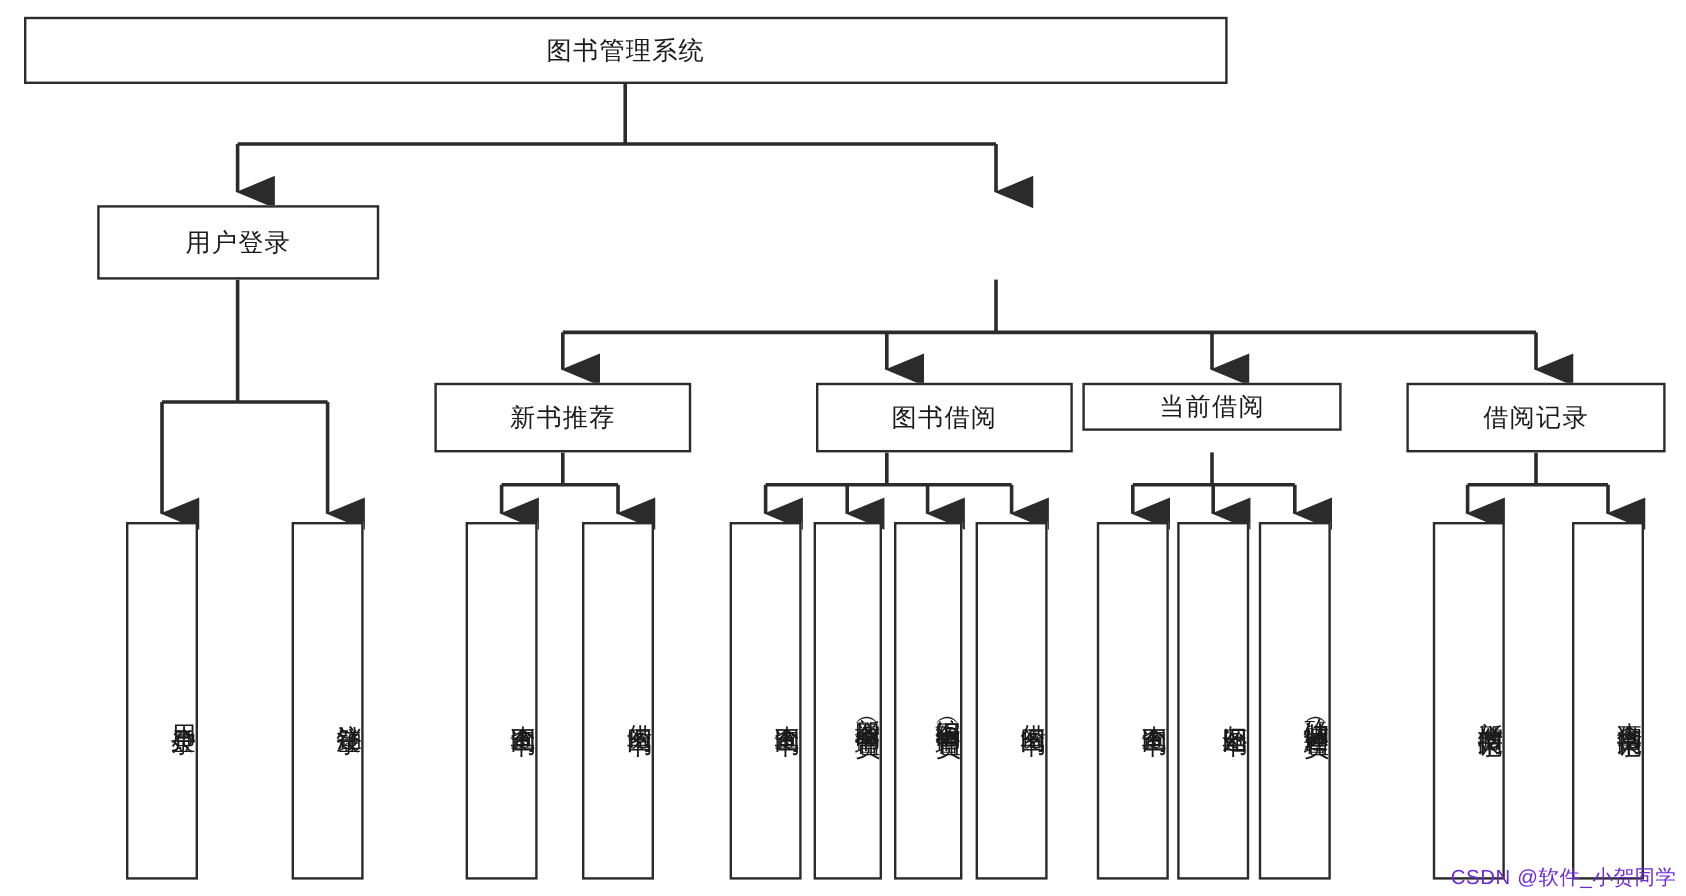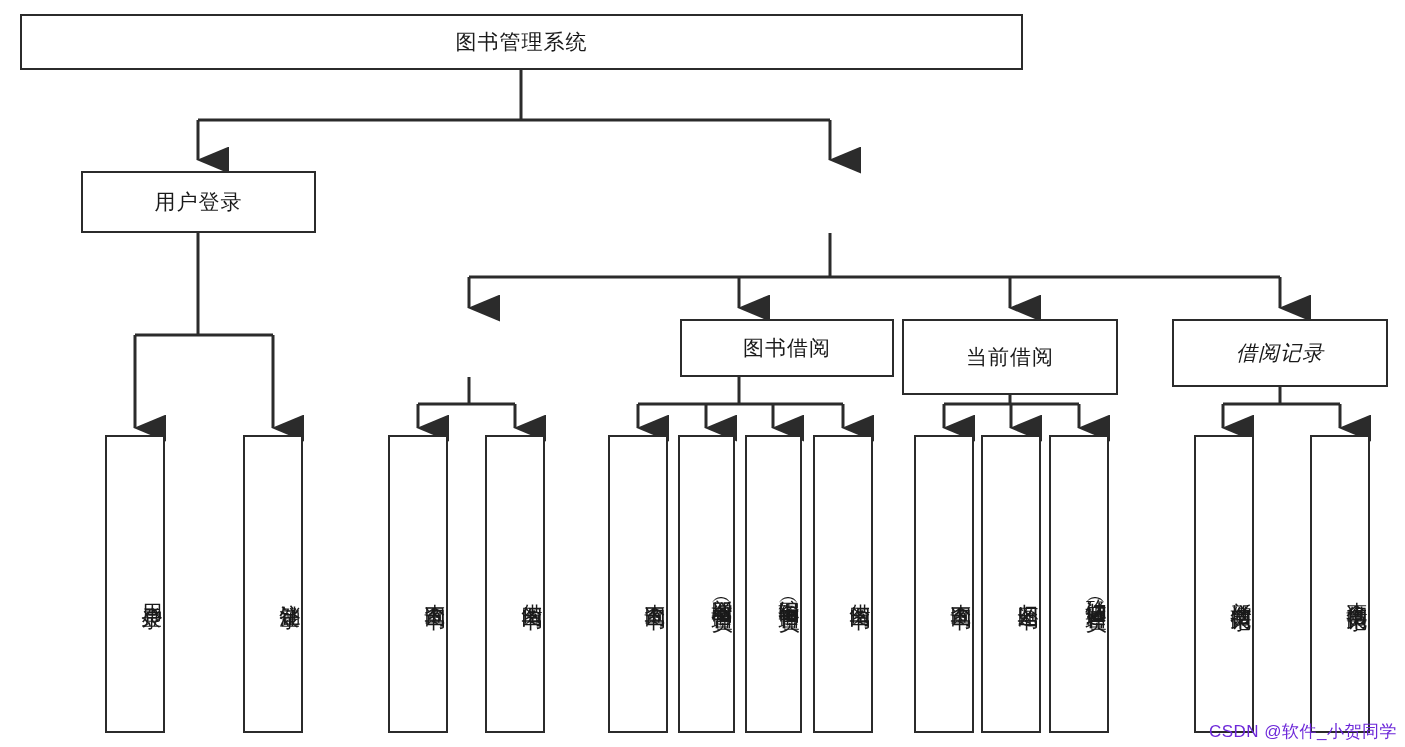--- a/index.html
+++ b/index.html
@@ -121,27 +121,30 @@
   </svg>
 
   <div class="node h" style="left:20px; top:14px; width:1003px; height:56px;">
     <span>图书管理系统</span>
   </div>
 
   <div class="node h" style="left:81px; top:171px; width:235px; height:62px;">
     <span>用户登录</span>
   </div>
 
+  <div class="node h" style="left:362px; top:319px; width:214px; height:58px;">
+    <span>新书推荐</span>
+  </div>
   <div class="node h" style="left:632px; top:319px; width:214px; height:58px;margin-left:48px;">
     <span>图书借阅</span>
   </div>
-  <div class="node h" style="left:902px; top:319px; width:216px; height:76px;">
+  <div class="node h" style="left:902px; top:319px; width:216px; height:40px;">
     <span>当前借阅</span>
   </div>
-  <div class="node h" style="left:1172px; top:319px; width:216px; height:68px;font-style:italic;">
+  <div class="node h" style="left:1172px; top:319px; width:216px; height:58px;">
     <span>借阅记录</span>
   </div>
 
   <div class="node v" style="left:105px; top:435px; width:60px; height:298px;">
     <span class="vtext">用户登录</span>
   </div>
   <div class="node v" style="left:243px; top:435px; width:60px; height:298px;">
     <span class="vtext">注销登录</span>
   </div>
 

